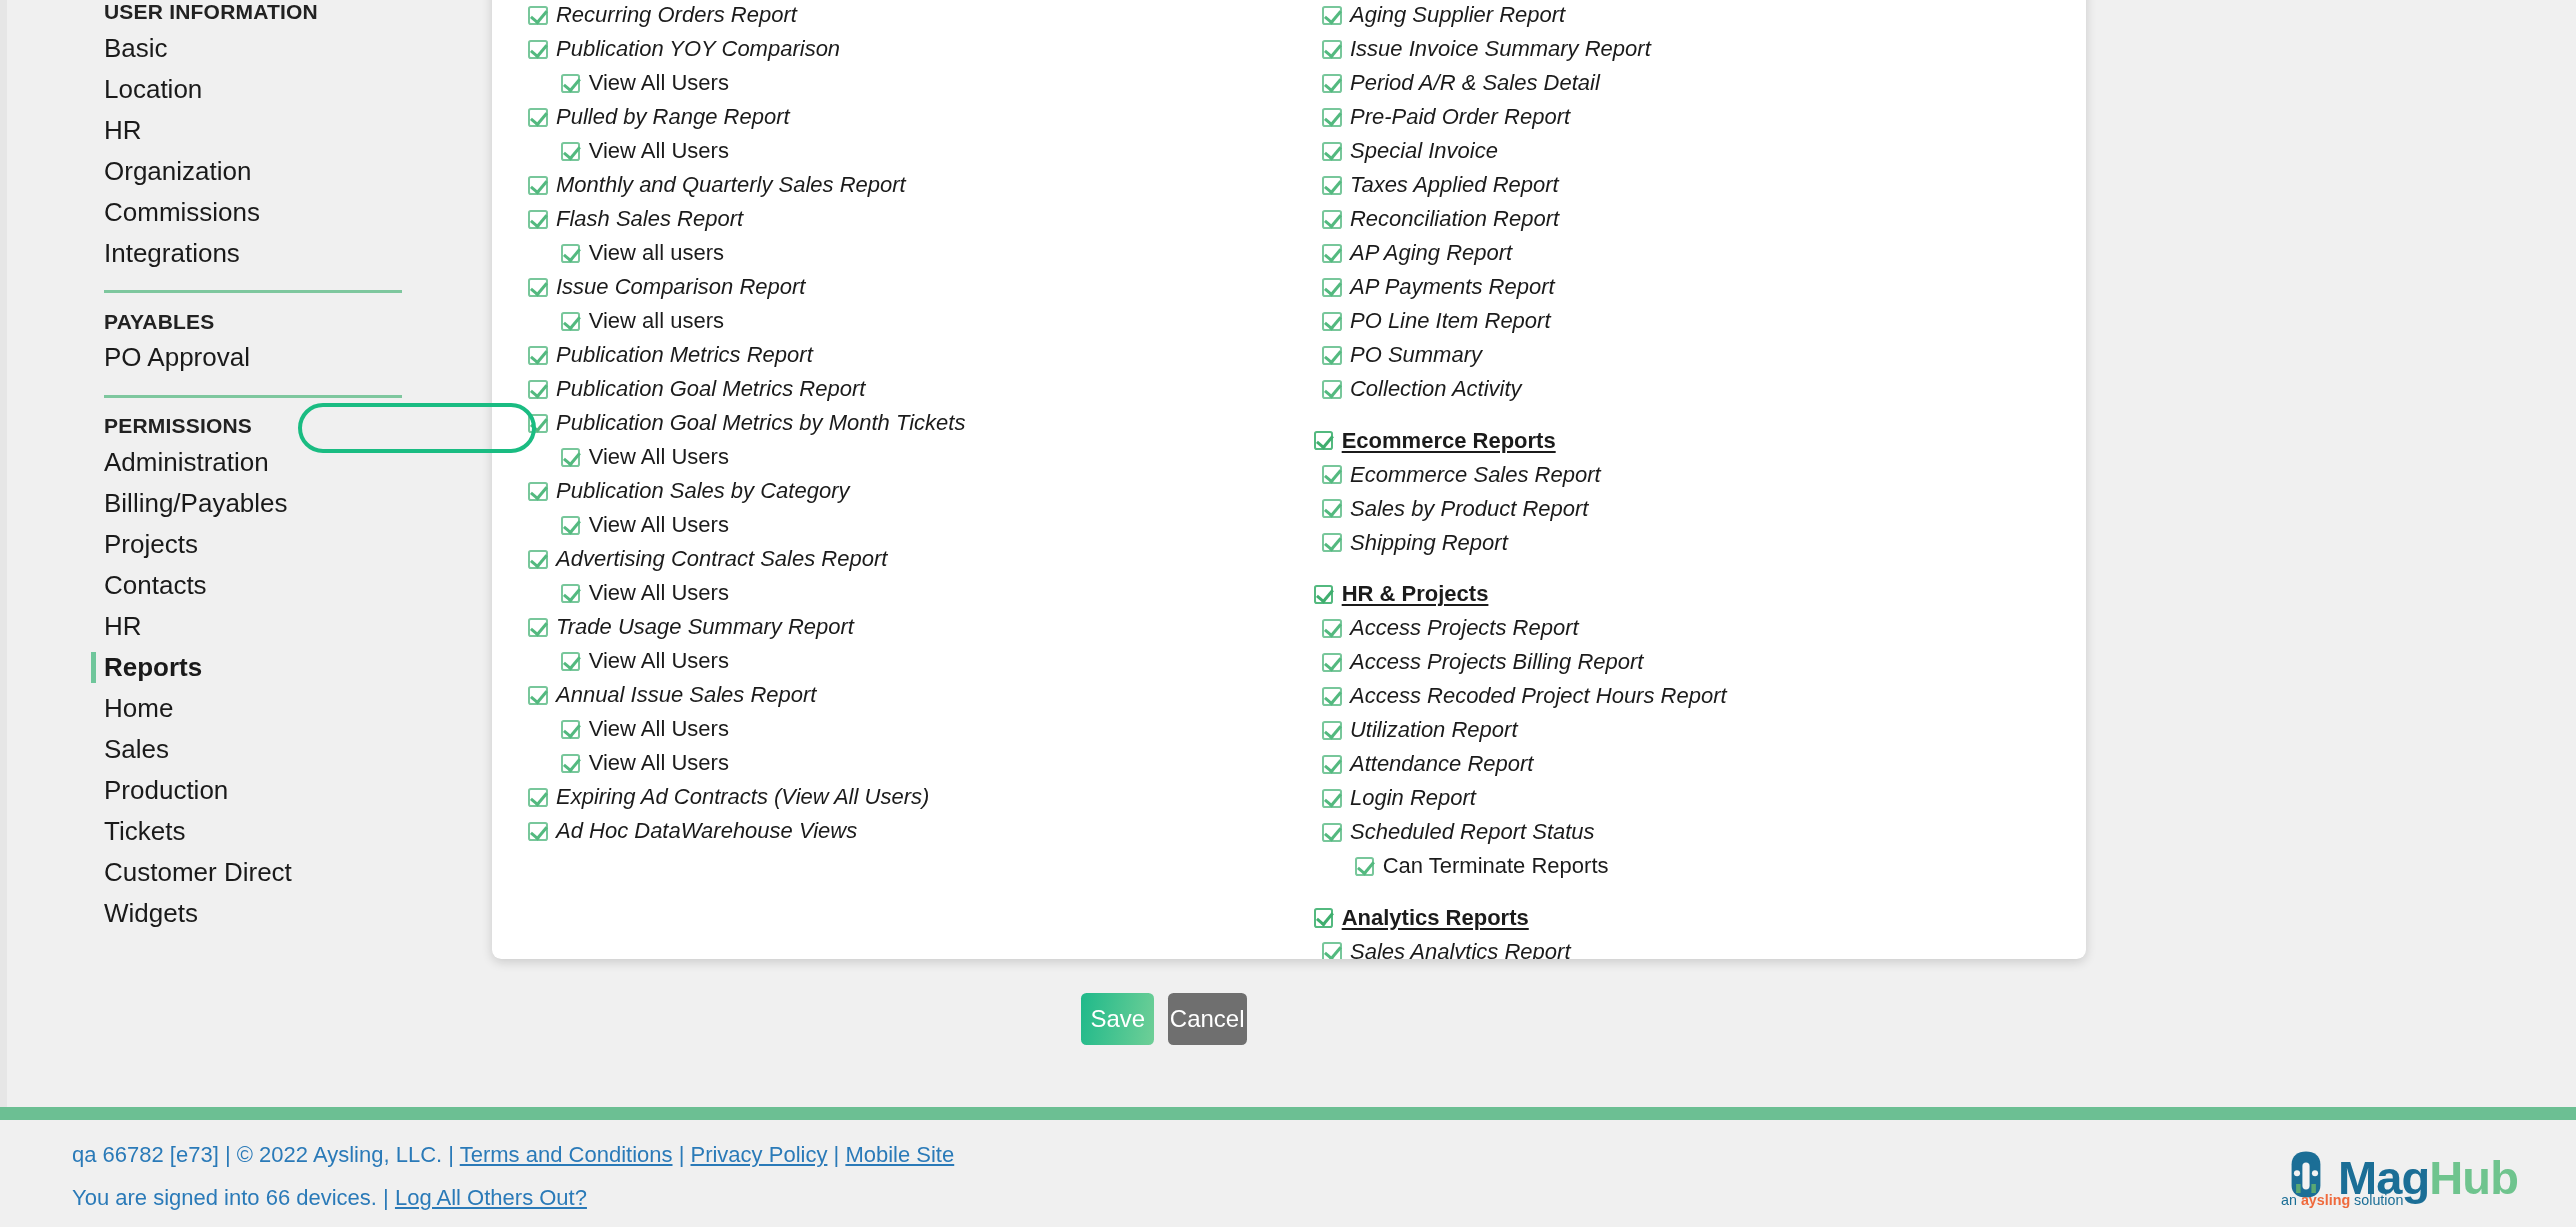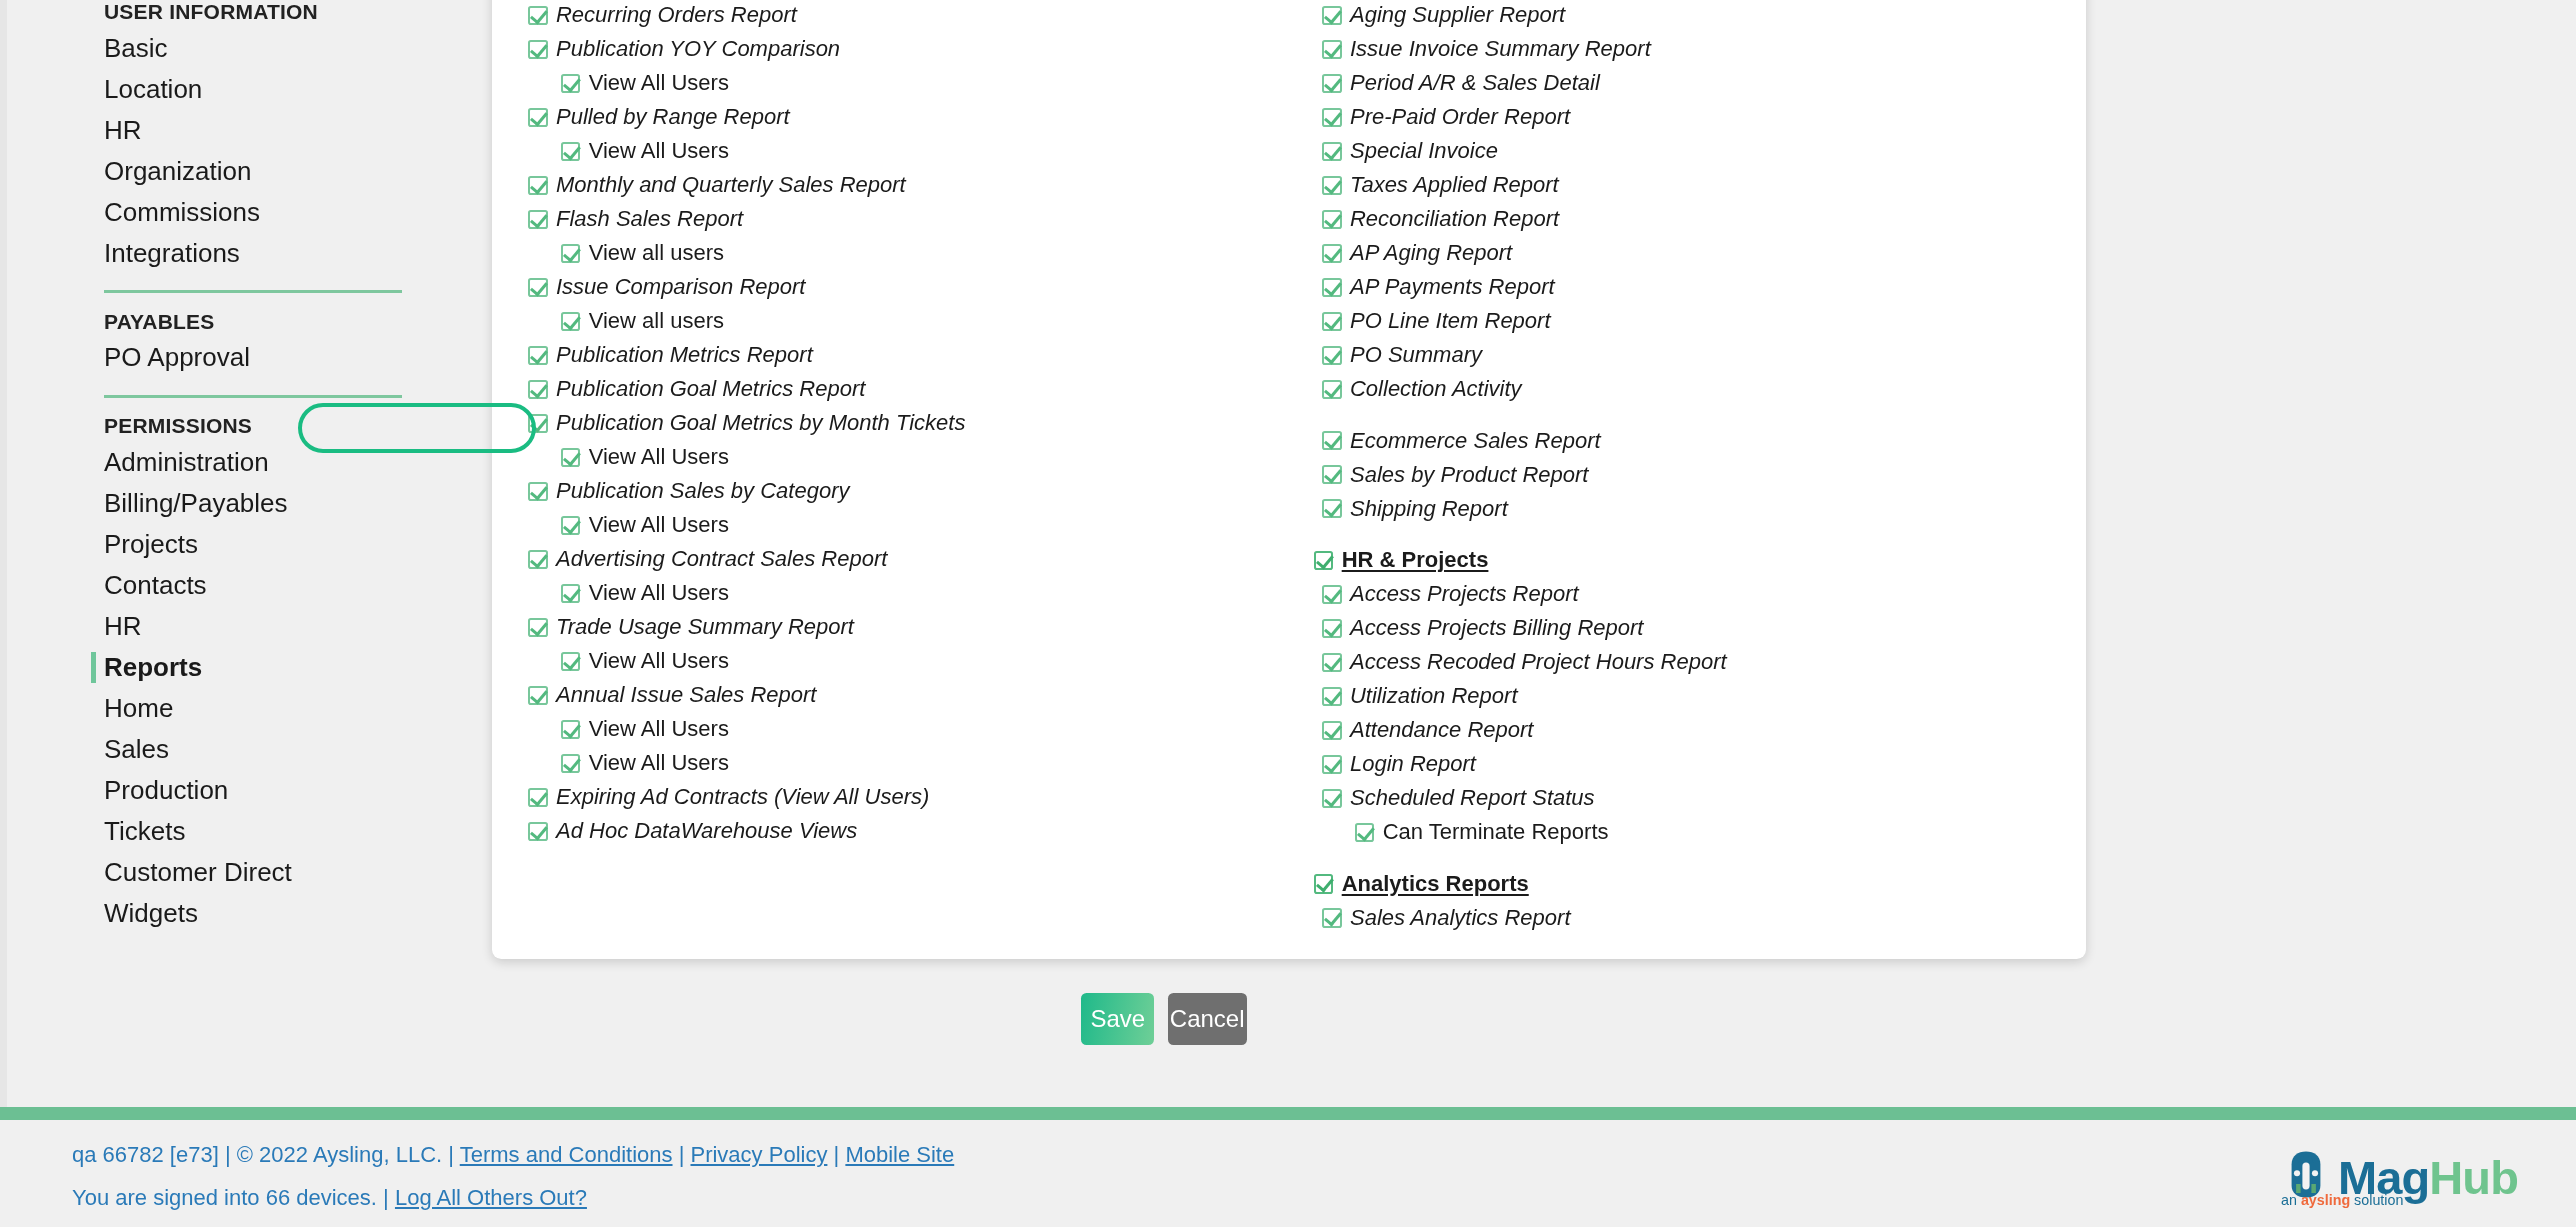--- a/index.html
+++ b/index.html
@@ -287,20 +287,24 @@
           </div>
           <div class="chk-row lvl1">
             <span class="cb"></span>
             <span class="lbl">PO Summary</span>
           </div>
           <div class="chk-row lvl1">
             <span class="cb"></span>
             <span class="lbl">Collection Activity</span>
           </div>
           <div class="gap"></div>
+          <div class="chk-row head">
+            <span class="cb dark"></span>
+            <span class="lbl section">Ecommerce Reports</span>
+          </div>
           <div class="chk-row lvl1">
             <span class="cb"></span>
             <span class="lbl">Ecommerce Sales Report</span>
           </div>
           <div class="chk-row lvl1">
             <span class="cb"></span>
             <span class="lbl">Sales by Product Report</span>
           </div>
           <div class="chk-row lvl1">
             <span class="cb"></span>

